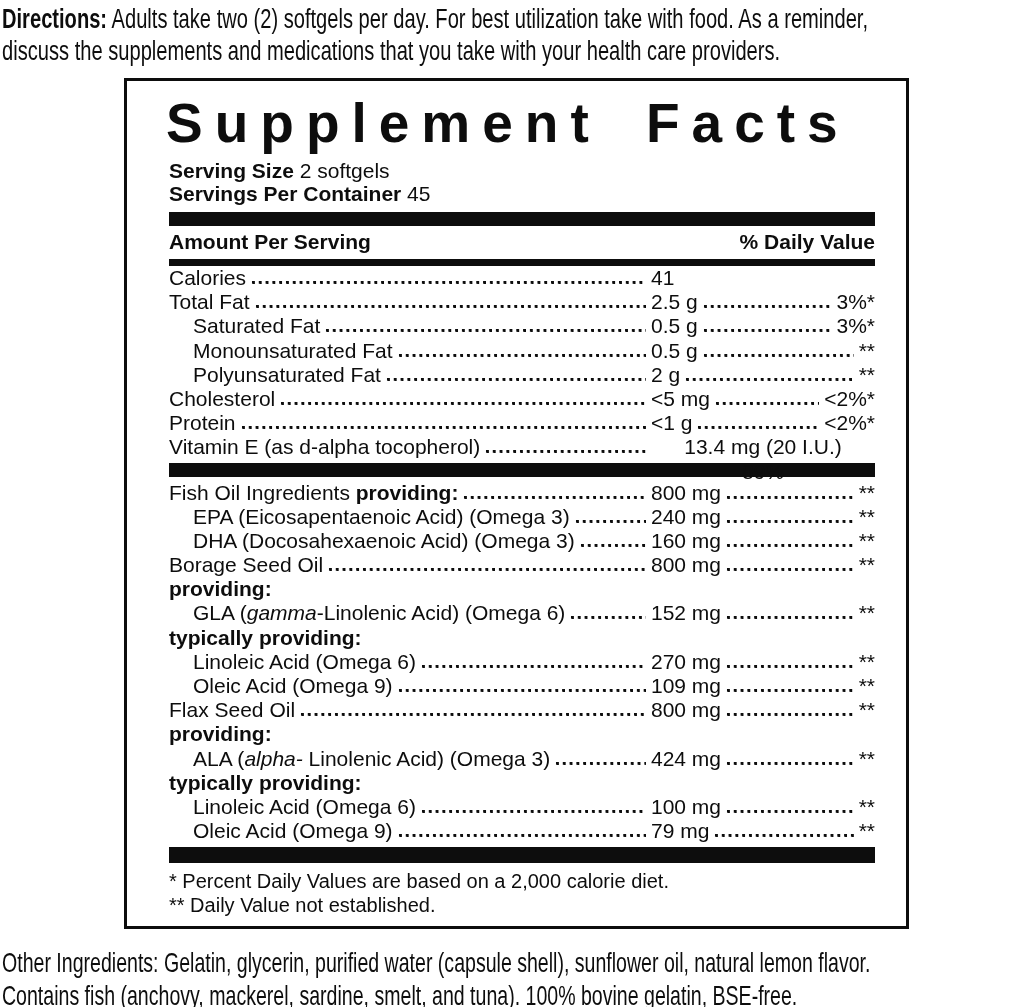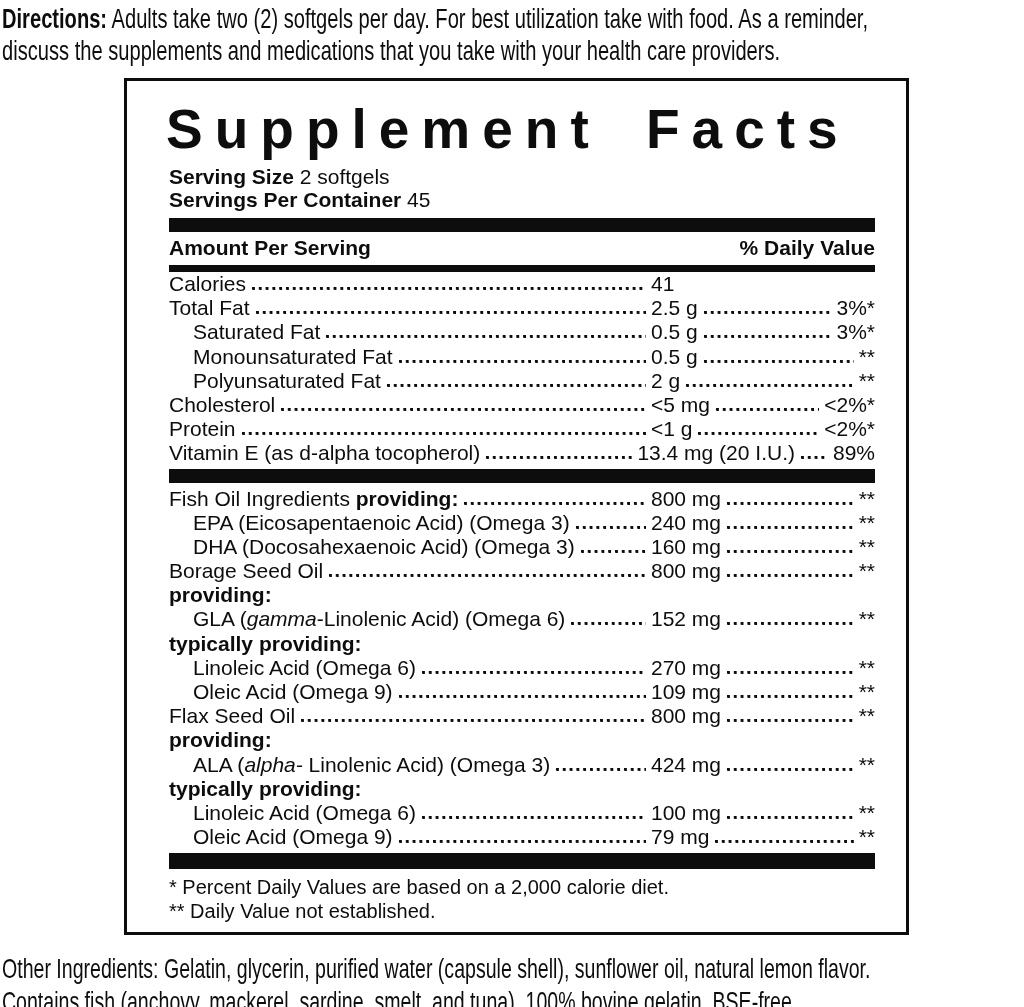--- a/index.html
+++ b/index.html
@@ -31,21 +31,21 @@
   .panel{
     box-sizing:border-box;
     width:785px;margin:11px 0 0 124px;
     border:3px solid #0d0d0d;
     background:#fff;
     padding:12px 31px 9px 42px;
   }
   .title{
     font-weight:bold;font-size:55px;line-height:56px;
     letter-spacing:12px;word-spacing:18px;white-space:nowrap;
-    margin:8px 0 9px -3px;
+    margin:2px 0 9px -3px;
   }
   .serv{font-size:21px;line-height:22.5px;}
   .bar{background:#0d0d0d;}
   .bar.b1{height:14px;margin-top:7px;}
   .bar.b2{height:7px;}
   .bar.b3{height:14px;margin:3px 0 4px 0;}
   .bar.b4{height:16px;margin:4px 0 7px 0;}
   .hdr{
     display:flex;justify-content:space-between;align-items:flex-end;
     font-weight:bold;font-size:21px;line-height:24px;
@@ -54,21 +54,21 @@
   #rows{font-size:21px;text-align:center;}
   .frow{display:flex;height:24.2px;line-height:24.2px;}
   .frow.ind{padding-left:24px;}
   .lab{white-space:nowrap;flex:0 0 auto;}
   .dots{
     flex:1 1 auto;min-width:8px;margin:0 5px;
     background-image:radial-gradient(circle at 2.5px 16.5px,#0d0d0d 1.45px,rgba(0,0,0,0) 1.8px);
     background-size:6.8px 24.2px;background-repeat:repeat-x;
   }
   .val{display:flex;width:224px;flex:0 0 auto;}
-  .frow.wide .val{width:auto;min-width:224px;}
+  .frow.wide .val{width:auto;min-width:224px;flex-direction:column;}
   .frow.wide .val .dots{min-width:28px;}
   .amt,.dv{white-space:nowrap;}
   .foot{font-size:20px;line-height:23.5px;margin-top:7px;}
 </style>
 </head>
 <body>
 
 <div class="directions para">
   <div class="pline"><span class="b">Directions:</span> <span>Adults take  two (2) softgels per day. For best utilization take with food. As a reminder,</span></div>
   <div class="pline">discuss the supplements and medications that you take with your health care providers.</div>

